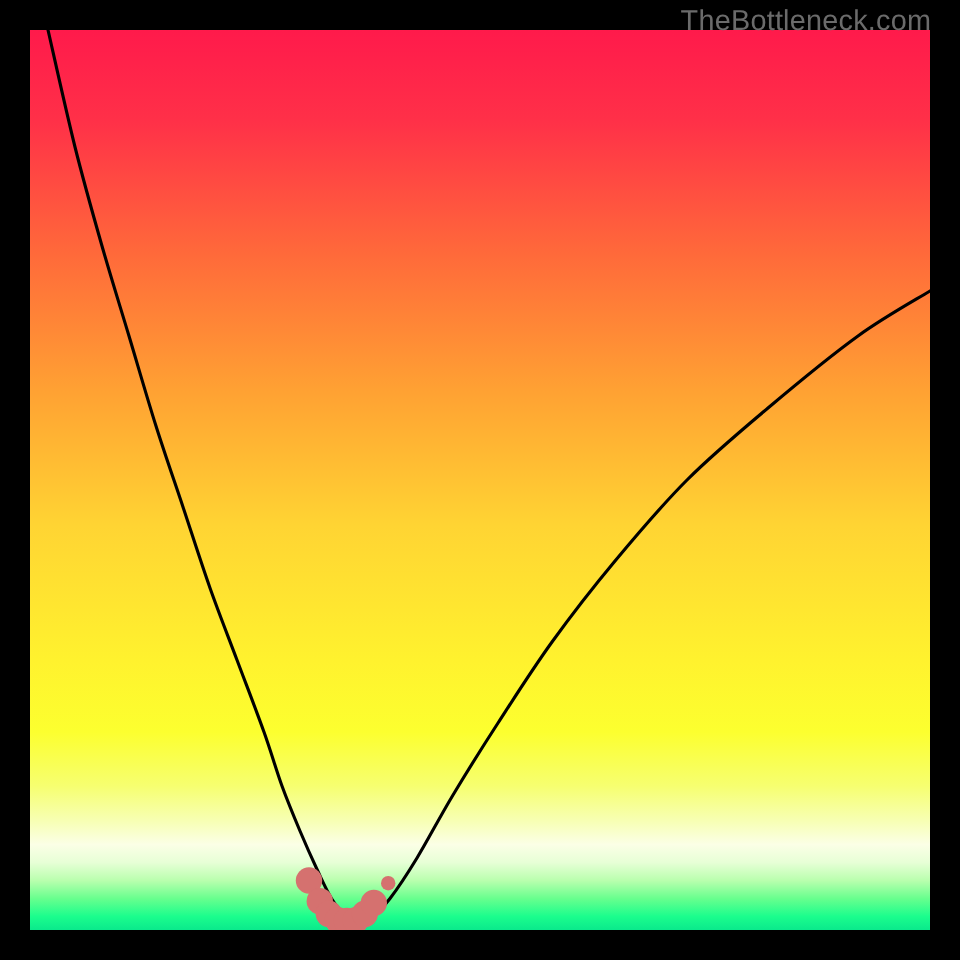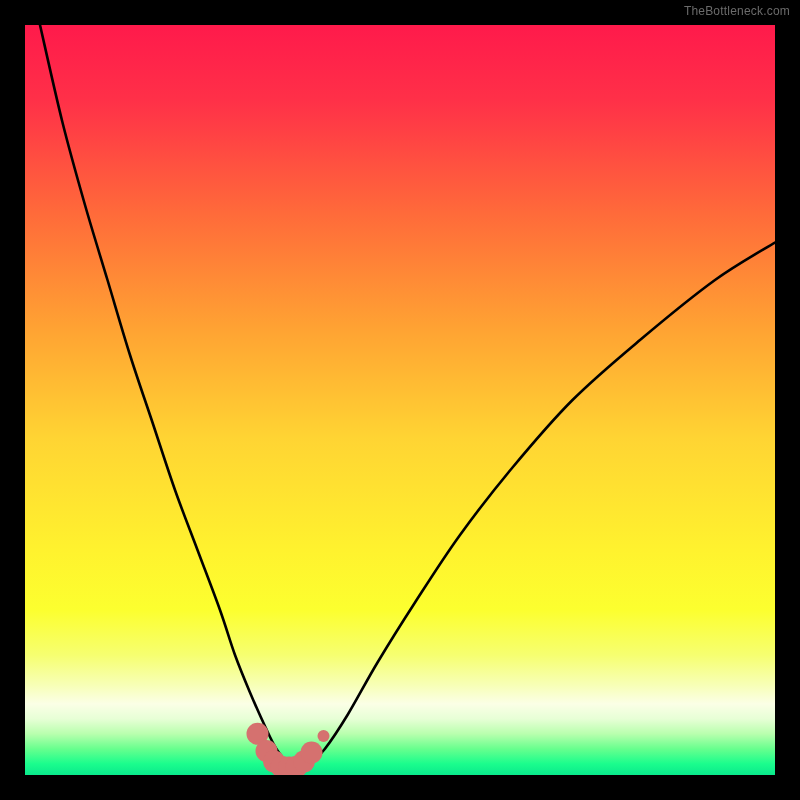--- a/index.html
+++ b/index.html
@@ -29,23 +29,23 @@
   .curve-svg {
     position: absolute;
     left: 0;
     top: 0;
     width: 750px;
     height: 750px;
   }
   .watermark {
     position: absolute;
     top: 4px;
-    right: 10px;
+    right: 24px;
     color: #6b6b6b;
-    font-size: 12px;
+    font-size: 24px;
     font-weight: 500;
     letter-spacing: 0.2px;
     user-select: none;
   }
 </style>
 </head>
 <body>
 
 <div class="frame">
   <svg class="gradient" viewBox="0 0 750 750" preserveAspectRatio="none">

